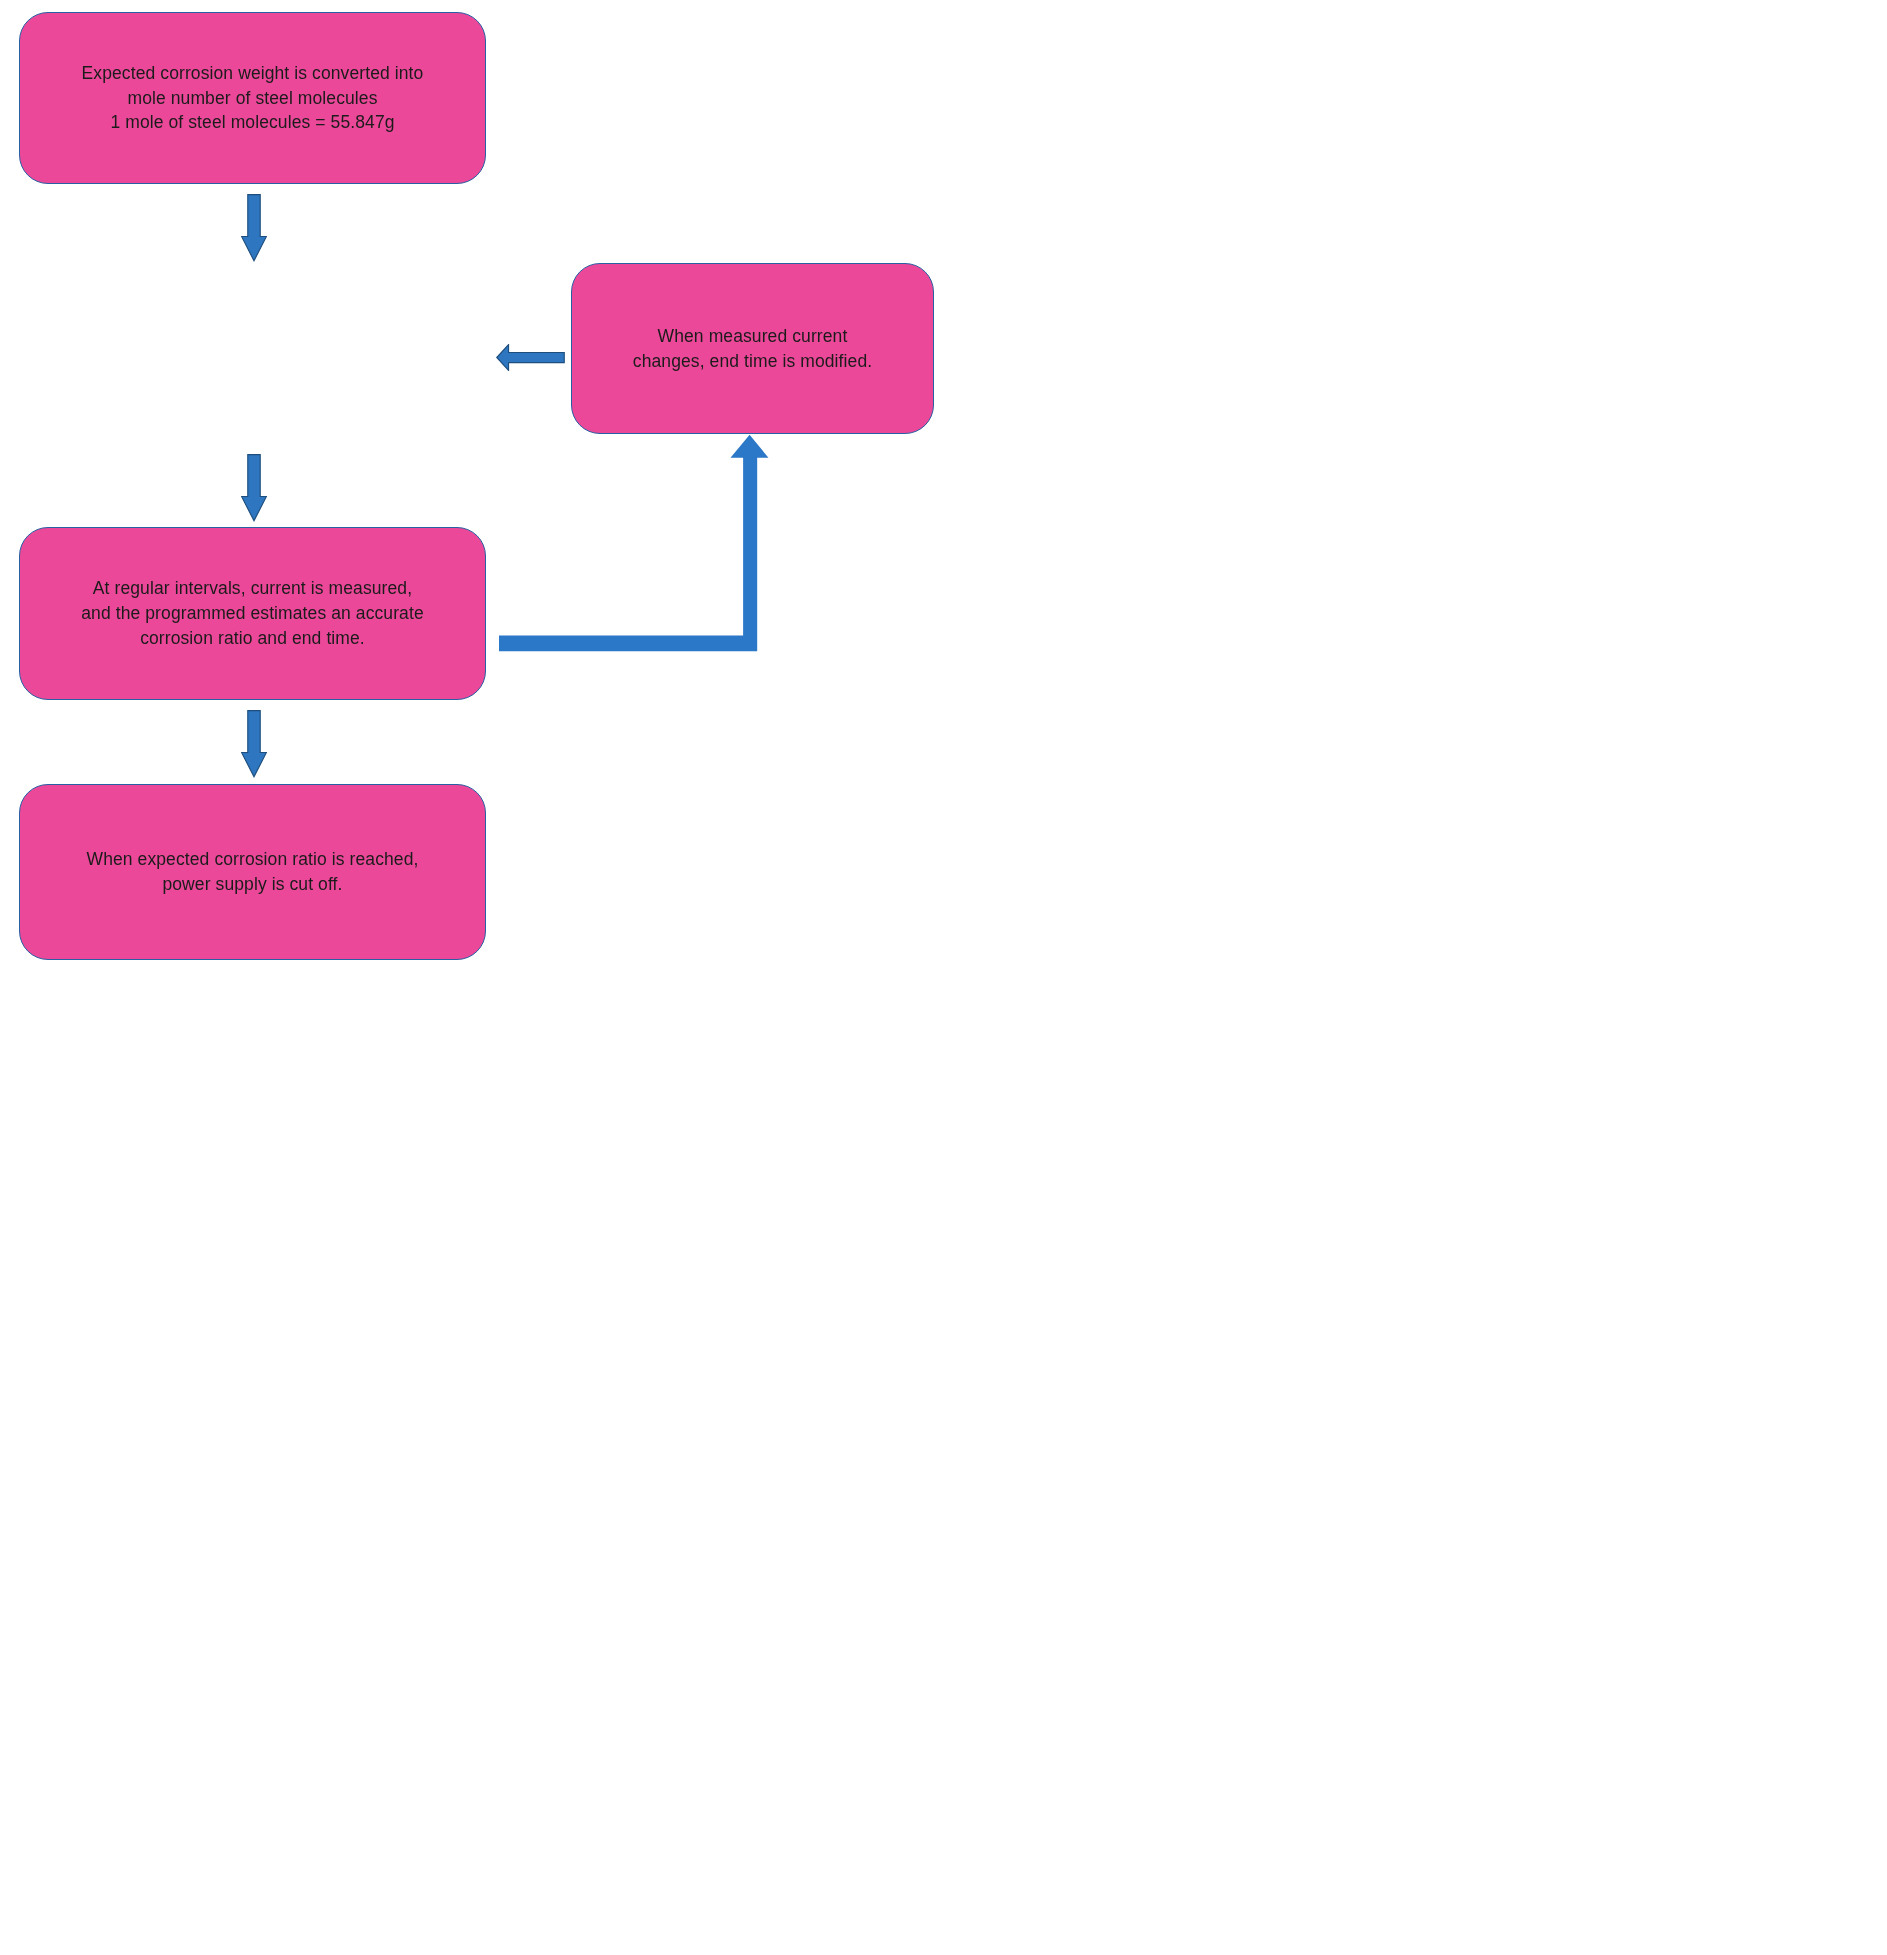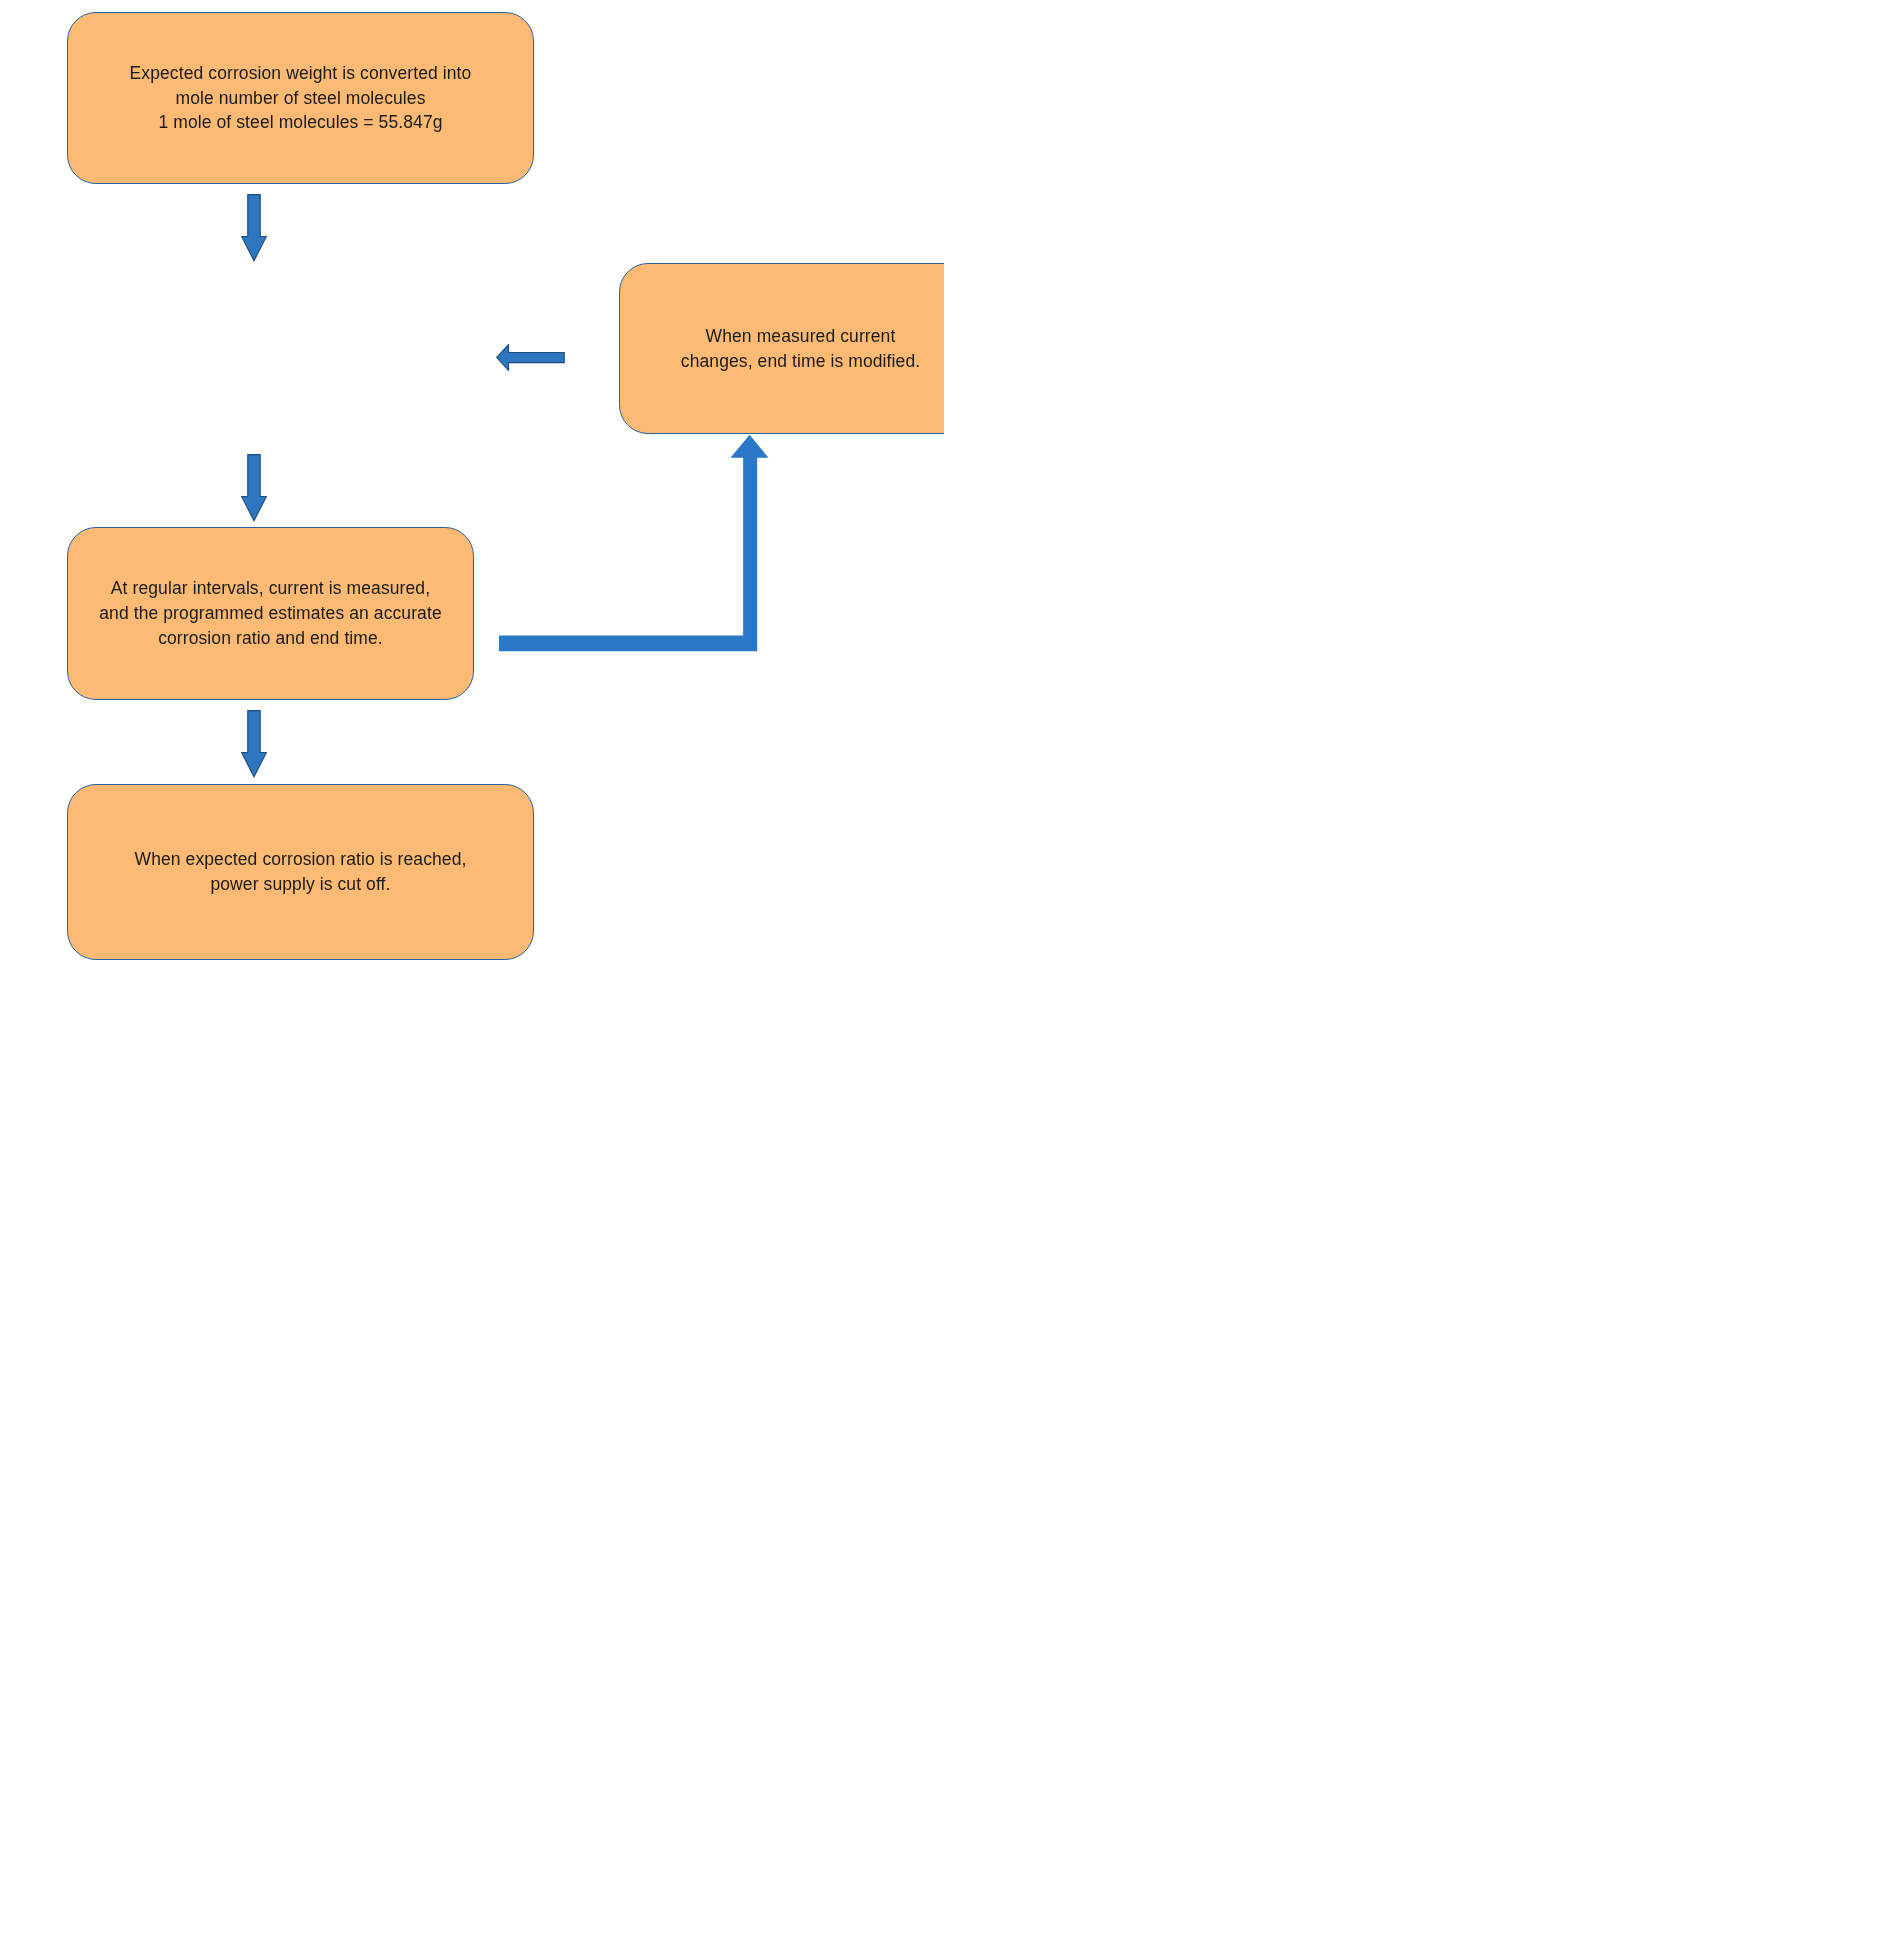--- a/index.html
+++ b/index.html
@@ -12,39 +12,38 @@
     width: 944px;
     height: 978px;
     background: #ffffff;
     font-family: "Liberation Sans", sans-serif;
     color: #1b1b1b;
     overflow: hidden;
   }
   .fbox {
     position: absolute;
     box-sizing: border-box;
-    background: #fdba74;
+    background: #ec4899;
     border: 1.7px solid #2760a3;
     border-radius: 29px;
     display: flex;
     align-items: center;
     justify-content: center;
     padding: 8px 12.4px;
-    margin-left: 48px;
   }
   .txt {
     text-align: center;
     font-size: 17.5px;
     line-height: 1.42;
     white-space: pre-line;
     letter-spacing: 0.1px;
   }
   .step1 { left: 19px;   top: 12px;   width: 467px; height: 172px; }
   .step2 { left: 19px;   top: 269px;  width: 467px; height: 175px; }
-  .step3 { left: 19px;   top: 527px;  width: 407px; height: 173px; }
+  .step3 { left: 19px;   top: 527px;  width: 467px; height: 173px; }
   .step4 { left: 19px;   top: 784px; width: 467px; height: 176px; }
   .side  { left: 571px; top: 263px;  width: 363px; height: 171px; }
   .arrow-svg { position: absolute; display: block; }
   .down1 { left: 241px; top: 194px; }
   .down2 { left: 241px; top: 454px; }
   .down3 { left: 241px; top: 710px; }
   .leftA { left: 496px; top: 344px; }
   .elbow { left: 499px; top: 434px; }
 </style>
 </head>

